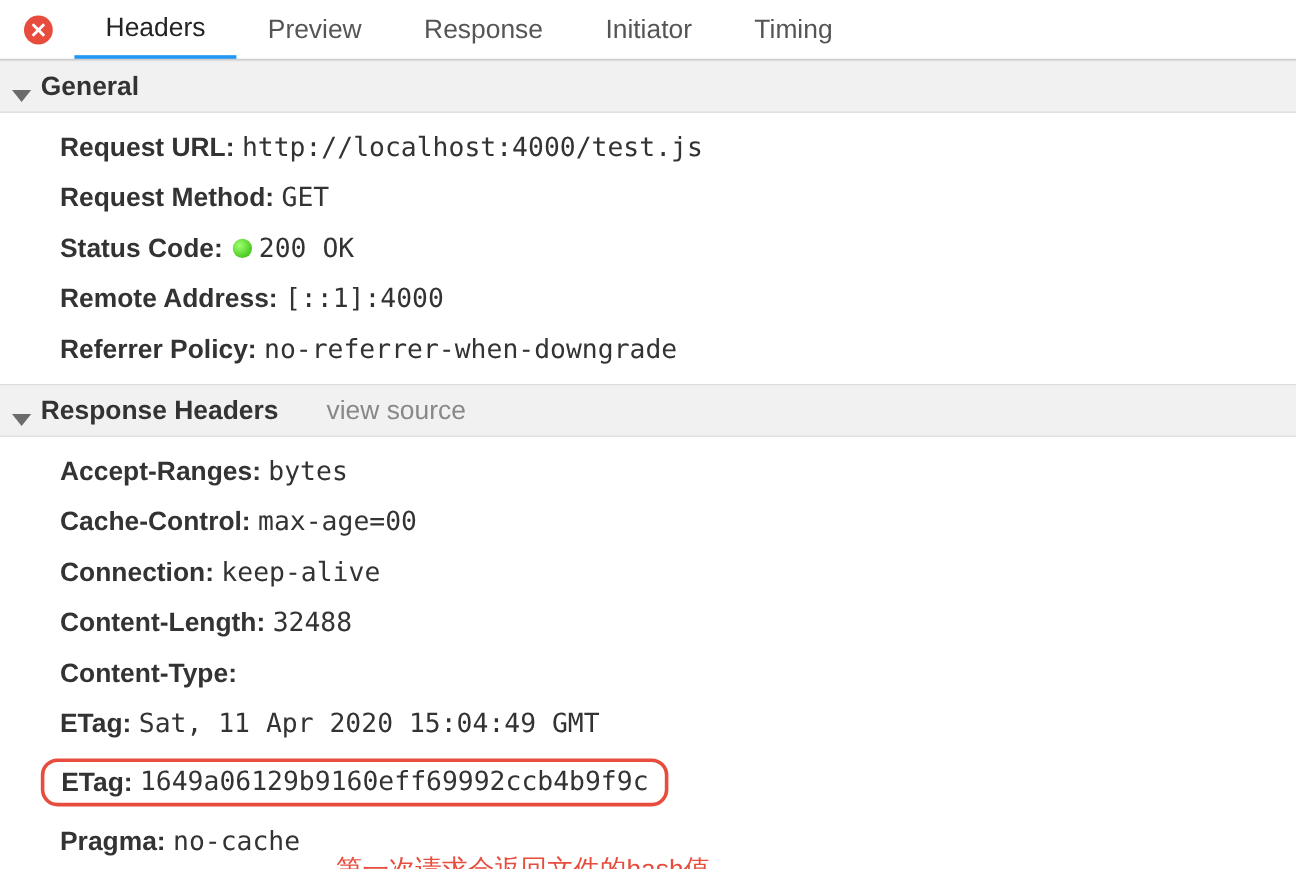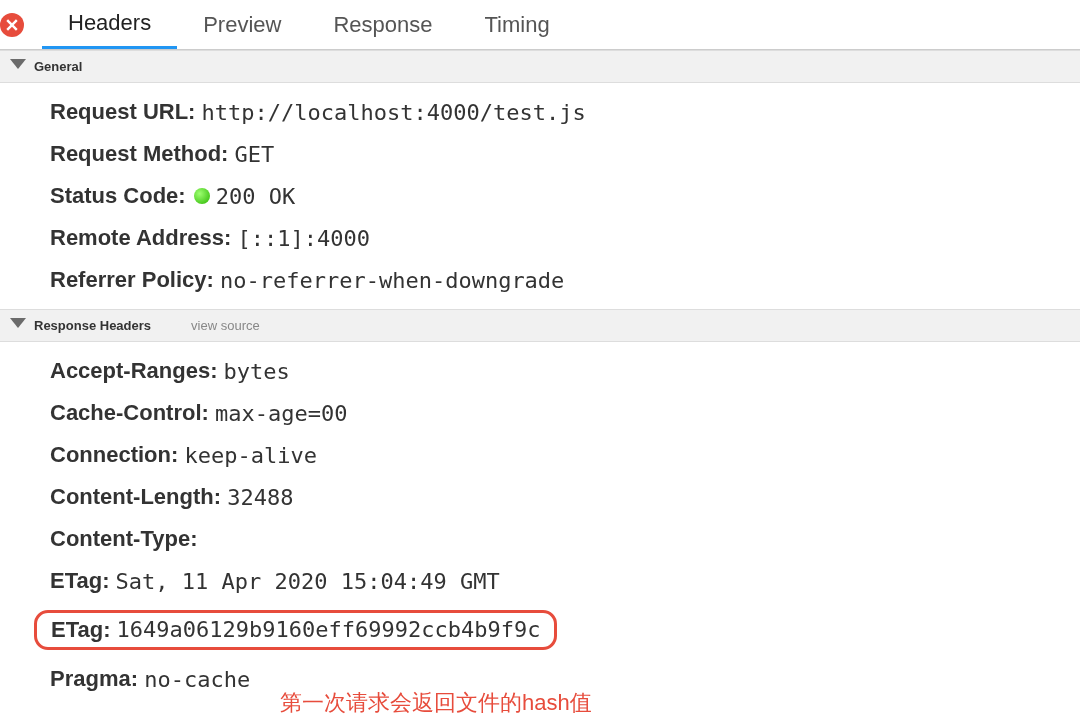--- a/index.html
+++ b/index.html
@@ -8,21 +8,21 @@
       background: #fff;
       width: 1080px;
       color: #333;
     }
     .mono { font-family: Menlo, Monaco, Consolas, monospace; }
     .tabs {
       display: flex;
       align-items: center;
       height: 50px;
       border-bottom: 1px solid #ccc;
-      padding-left: 0;
+      padding-left: 20px;
       font-size: 22px;
       color: #555;
     }
     .close-btn {
       width: 24px;
       height: 24px;
       border-radius: 50%;
       background: #e74c3c;
       display: flex;
       align-items: center;
@@ -31,25 +31,25 @@
       cursor: pointer;
     }
     .close-btn svg { width: 12px; height: 12px; }
     .tab { padding: 0 26px; height: 100%; display: flex; align-items: center; cursor: pointer; }
     .tab.active { color: #222; border-bottom: 3px solid #2196f3; }
     .section-header {
       background: #f1f1f1;
       border-top: 1px solid #ddd;
       border-bottom: 1px solid #ddd;
       padding: 8px 10px;
-      font-size: 13px;
+      font-size: 22px;
       font-weight: bold;
       color: #333;
       display: flex;
-      align-items: flex-start;
+      align-items: flex-end;
       cursor: pointer;
     }
     .triangle {
       display: inline-block;
       width: 0; height: 0;
       border-left: 8px solid transparent;
       border-right: 8px solid transparent;
       border-top: 10px solid #6b6b6b;
       margin-right: 8px;
     }
@@ -86,20 +86,21 @@
 <div class="tabs">
   <div class="close-btn">
     <svg viewBox="0 0 10 10">
         <line x1="1" y1="1" x2="9" y2="9" stroke="#fff" stroke-width="2"></line>
         <line x1="9" y1="1" x2="1" y2="9" stroke="#fff" stroke-width="2"></line>
       </svg>
   </div>
   <div class="tab active">Headers</div>
   <div class="tab">Preview</div>
   <div class="tab">Response</div>
+  <div class="tab">Initiator</div>
   <div class="tab">Timing</div>
 </div>
 
 <div class="section-header">
   <span class="triangle"></span>
   <span>General</span>
 </div>
 <div class="section-body">
   <div class="row">
     <span class="label">Request URL:</span>&nbsp;

